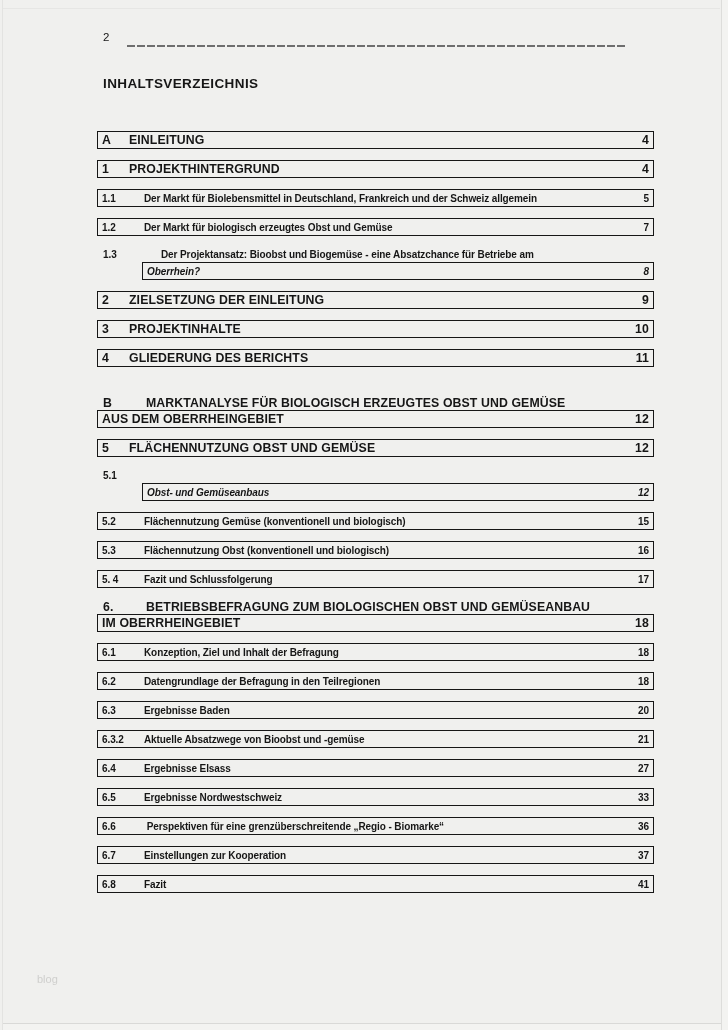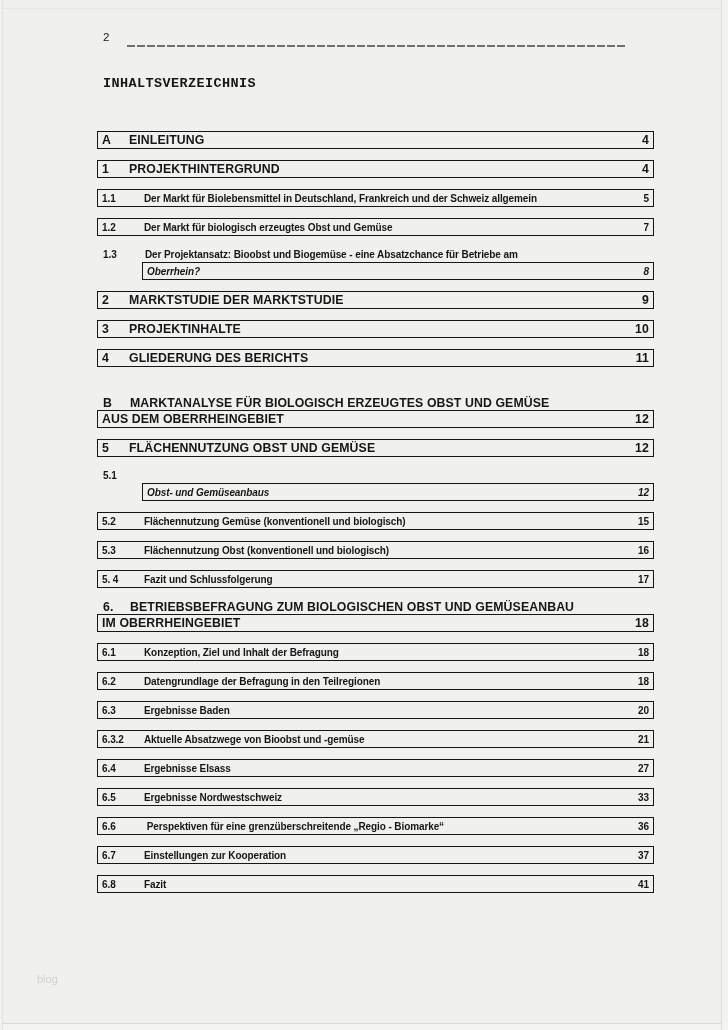--- a/index.html
+++ b/index.html
@@ -24,21 +24,21 @@
   .page-num {
     position: absolute; left: 103px; top: 31px;
     font-size: 11.5px; font-weight: normal;
   }
   .header-rule {
     position: absolute; left: 127px; top: 45px; width: 499px; height: 2px;
     background: repeating-linear-gradient(to right, #6e6e6e 0 8px, rgba(0,0,0,0) 8px 10px);
   }
   .doc-title {
     position: absolute; left: 103px; top: 76px;
-    font-size: 13.5px; font-weight: bold; letter-spacing: 0.4px; font-family: Liberation Mono, monospace;
+    font-size: 13.5px; font-weight: bold; letter-spacing: 0.4px;
   }
 
   .toc {
     position: absolute; left: 97px; top: 131px; width: 557px;
   }
   .entry { font-weight: bold; margin-bottom: 11px; }
   .entry.section-gap { margin-top: 28px; }
   .entry.main { font-size: 12.3px; letter-spacing: 0.1px; }
   .entry.sub  { font-size: 10px; letter-spacing: -0.1px; }
 
@@ -54,20 +54,21 @@
   .entry.main .num { width: 27px; }
   .entry.sub .num  { width: 42px; }
   .entry .title { flex: 1 1 auto; min-width: 0; white-space: pre; overflow: hidden; }
   .entry .pageno { flex: none; text-align: right; padding-left: 3px; }
 
   .line1 {
     display: flex; align-items: flex-end;
     height: 15px; line-height: 14px;
     padding-left: 6px;
     white-space: pre;
+    gap: 16px;
   }
   .line1 .l1text { white-space: pre; }
   .two-line.main .entry-box { width: auto; }
   .two-line.sub  .entry-box { width: auto; margin-left: 45px; font-style: italic; }
 
   .watermark {
     position: absolute; left: 37px; top: 973px;
     font-size: 11px; color: #cfcfcd; font-weight: normal; text-align: right;
   }
 </style>
@@ -119,21 +120,21 @@
       <div class="entry sub two-line">
         <div class="line1"><span class="num">1.3</span><span class="l1text">Der Projektansatz: Bioobst und Biogemüse - eine Absatzchance für Betriebe am</span></div>
         <div class="entry-box">
           <span class="title">Oberrhein?</span>
           <span class="pageno">8</span>
         </div>
       </div>
       <div class="entry main">
         <div class="entry-box">
           <span class="num">2</span>
-          <span class="title">MARKTSTUDIE DER MARKTSTUDIE</span>
+          <span class="title">ZIELSETZUNG DER EINLEITUNG</span>
           <span class="pageno">9</span>
         </div>
       </div>
       <div class="entry main">
         <div class="entry-box">
           <span class="num">3</span>
           <span class="title">PROJEKTINHALTE</span>
           <span class="pageno">10</span>
         </div>
       </div>

